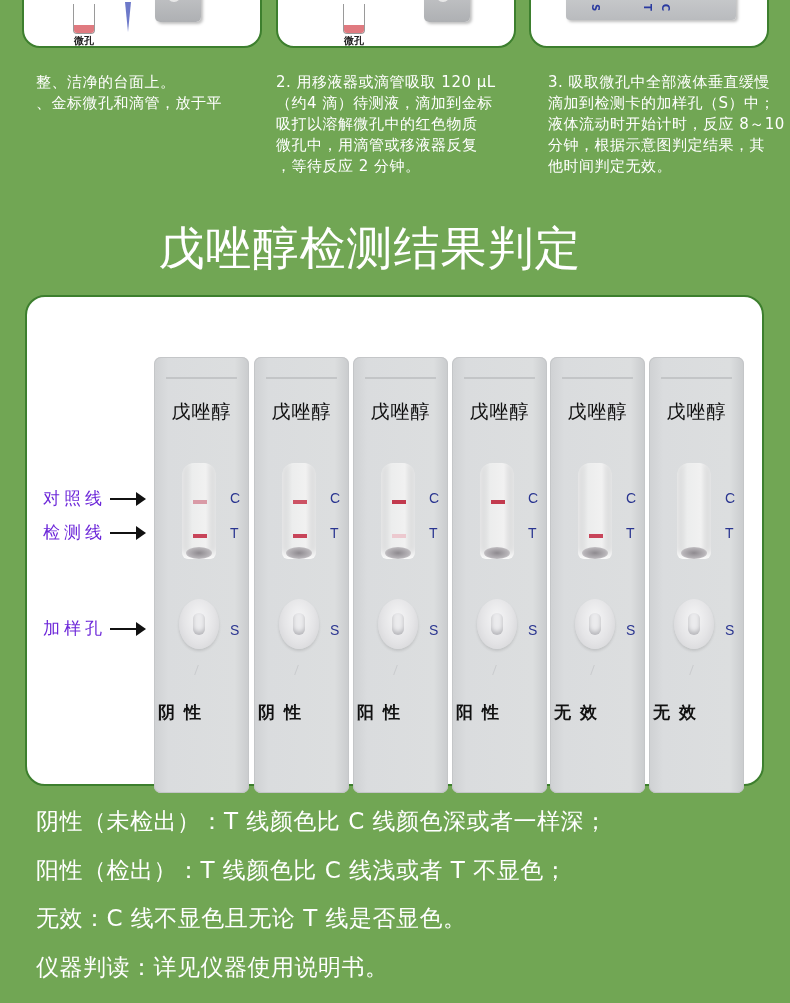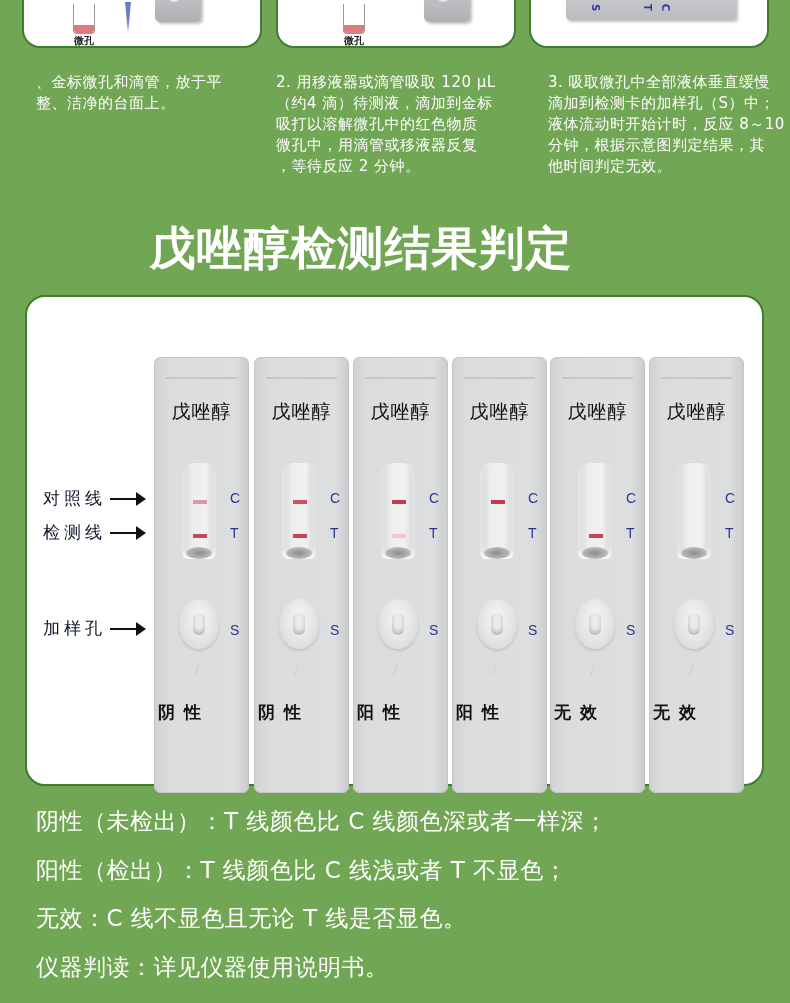--- a/index.html
+++ b/index.html
@@ -47,30 +47,30 @@
   .wide-cassette .hole::after { content: ""; position: absolute; left: 5px; top: 8px; width: 10px; height: 6px; background: #9d9fa2; border-radius: 2px; }
   .wide-cassette .lbl { position: absolute; top: 30px; color: #2a3aa0; font-size: 10px; font-weight: bold; transform: rotate(90deg); }
 
   
   .step-text {
     position: absolute; top: 72px; font-size: 15px; line-height: 21px;
     color: #fff; letter-spacing: 0.5px;
   }
   
   .main-title {
-    position: absolute; top: 218px; left: 7px; width: 708px; text-align: center;
-    font-size: 46px; font-weight: bold; color: #fff; letter-spacing: 1px;
+    position: absolute; top: 218px; left: 16px; width: 708px; text-align: center;
+    font-size: 46px; font-weight: normal; color: #fff; letter-spacing: 1px;
   }
   
   .result-card {
     position: absolute; left: 25px; top: 295px; width: 739px; height: 491px;
     background: #fff; border: 2px solid #3d7f2e; border-radius: 20px;
   }
   .callout {
-    position: absolute; left: 16px; font-size: 17px; color: #0f172a; letter-spacing: 4px;
+    position: absolute; left: 16px; font-size: 17px; color: #6d28d9; letter-spacing: 4px;
     display: flex; align-items: center;
   }
   .callout .arrow { margin-left: 4px; display: inline-block; position: relative; width: 34px; height: 2px; background: #111; }
   .callout .arrow::after { content: ""; position: absolute; right: -2px; top: -6px; border-left: 10px solid #111; border-top: 7px solid transparent; border-bottom: 7px solid transparent; }
 
   .cassette {
     position: absolute; top: 60px; width: 95px; height: 436px;
     background: linear-gradient(90deg, #cfd1d3 0%, #dadcde 15%, #dcdedf 85%, #c9cbcd 100%);
     border-radius: 7px;
     box-shadow: inset 0 0 0 1px #c4c6c8;
@@ -138,22 +138,22 @@
   <div class="wide-cassette">
     <div class="hole"></div>
 
     <span class="lbl" style="left:26px;">S</span>
     <span class="lbl" style="left:78px;">T</span>
     <span class="lbl" style="left:96px;">C</span>
   </div>
 </div>
 
 <div class="step-text" style="left:36px; width:230px;">
+    <div>整、洁净的台面上。</div>
     <div>、金标微孔和滴管，放于平</div>
-    <div>整、洁净的台面上。</div>
 </div>
 <div class="step-text" style="left:276px; width:245px;">
   <div>2. 用移液器或滴管吸取 120 μL</div>
     <div>（约4 滴）待测液，滴加到金标</div>
     <div>吸打以溶解微孔中的红色物质</div>
     <div>微孔中，用滴管或移液器反复</div>
     <div>，等待反应 2 分钟。</div>
 </div>
 <div class="step-text" style="left:529px; width:250px;margin-left:19px;">
   <div>3. 吸取微孔中全部液体垂直缓慢</div>

